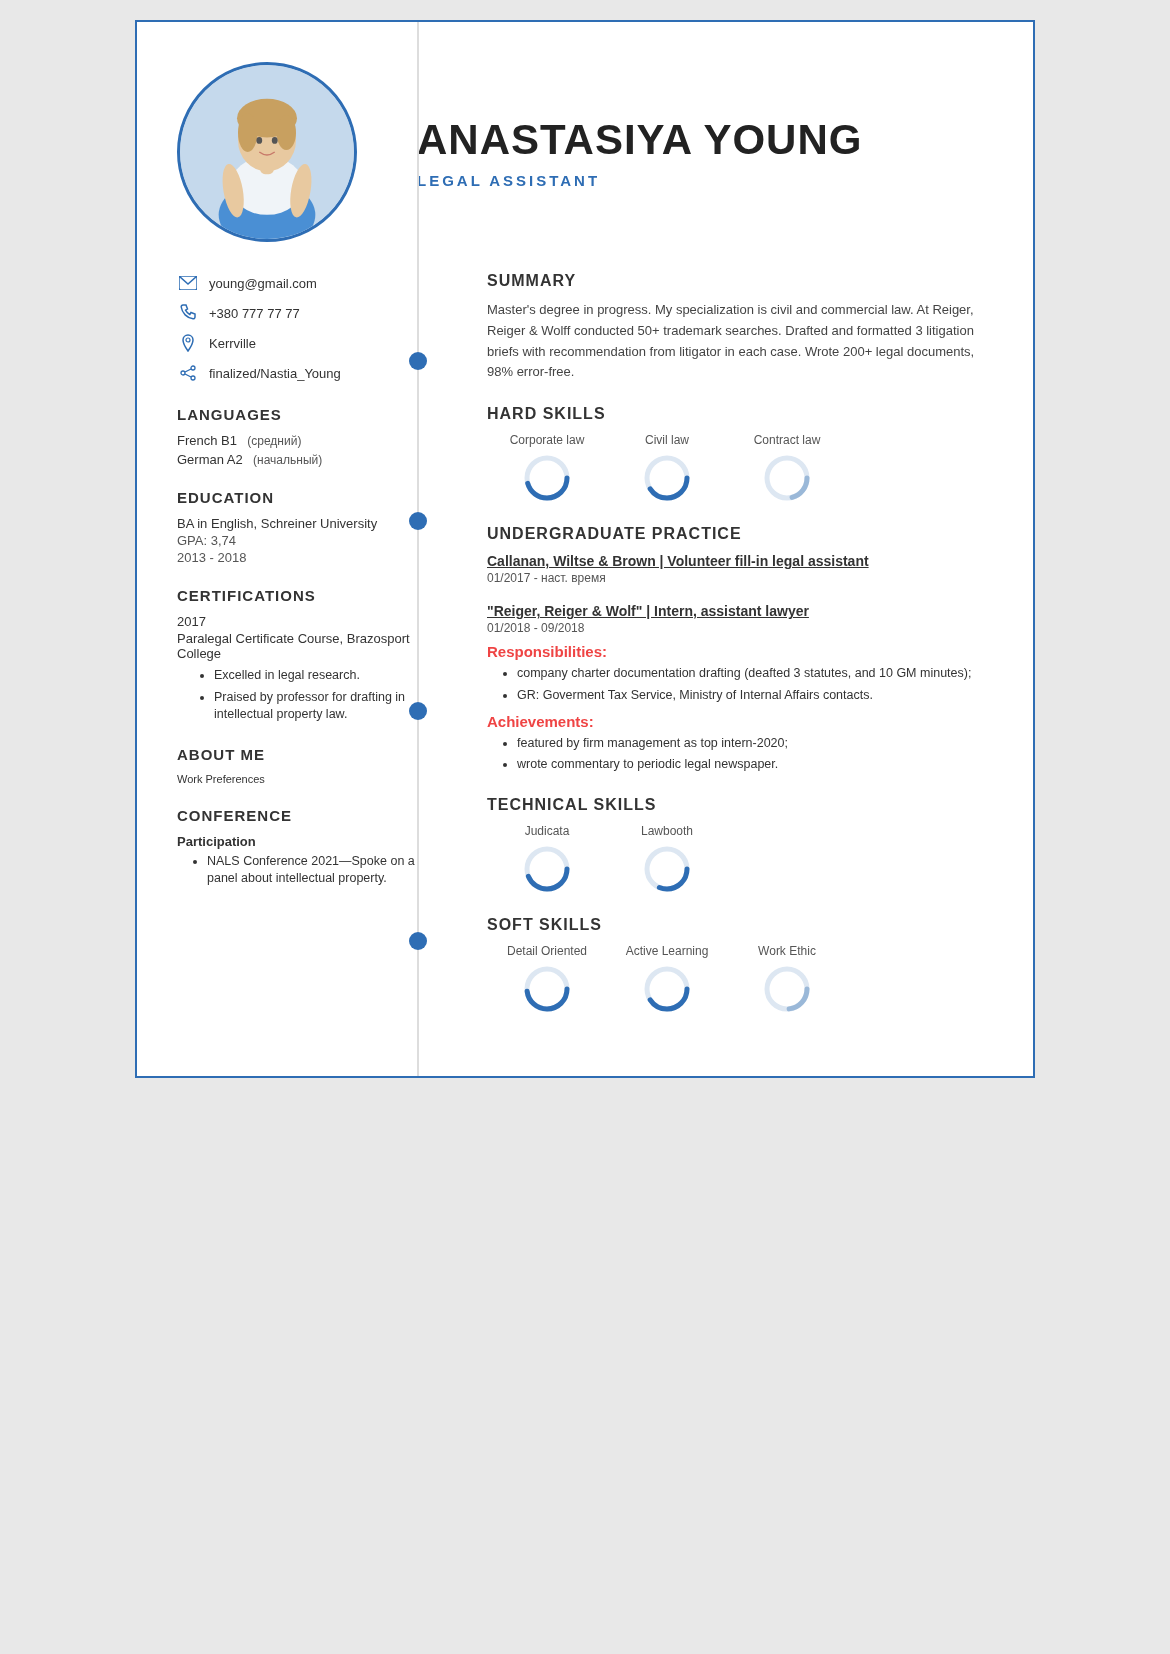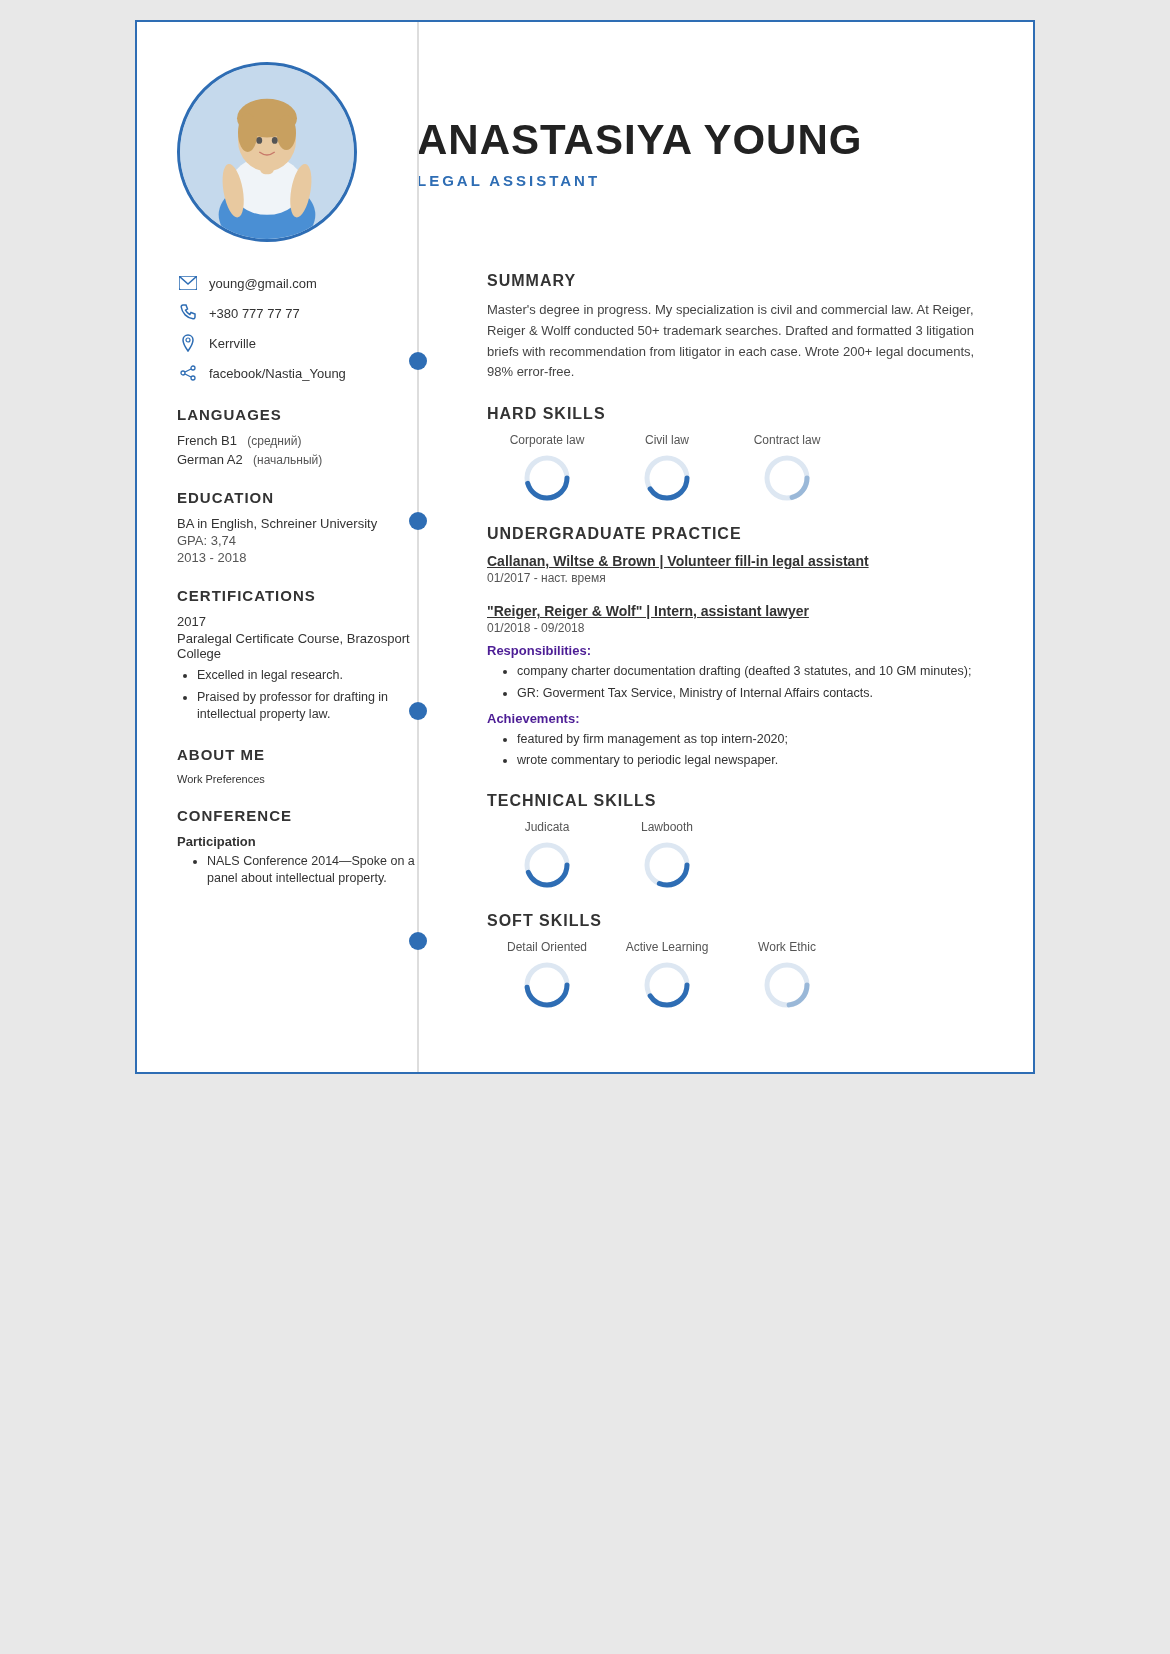--- a/index.html
+++ b/index.html
@@ -139,21 +139,21 @@
       color: #333;
     }
     .lang-item span.lang-name { font-weight: normal; }
     .lang-level { color: #555; font-size: 12px; }
     
     .edu-school { font-size: 13px; color: #333; }
     .edu-detail { font-size: 13px; color: #555; margin-top: 2px; }
     
     .cert-year { font-size: 13px; color: #333; margin-bottom: 2px; }
     .cert-name { font-size: 13px; color: #333; margin-bottom: 6px; }
-    .cert-bullet { font-size: 12px; color: #333; margin-left: 4px; margin-bottom: 3px; list-style: disc; }
+    .cert-bullet { font-size: 12px; color: #333; margin-left: 21px; margin-bottom: 3px; list-style: disc; }
     
     .about-pref-title { font-size: 11px; font-weight: normal; color: #333; margin-bottom: 6px; }
     .about-bullet { font-size: 12px; color: #333; margin-left: 14px; margin-bottom: 6px; list-style: disc; }
     
     .conf-part { font-size: 13px; font-weight: bold; color: #333; margin-bottom: 4px; }
     .conf-bullet { font-size: 12px; color: #333; margin-left: 14px; list-style: disc; }
     
     .summary-text { font-size: 13px; color: #444; line-height: 1.6; }
     
     .skills-row {
@@ -169,21 +169,21 @@
       width: 120px;
     }
     .skill-label { font-size: 12px; color: #555; margin-bottom: 6px; text-align: center; }
     .skill-circle {
       width: 50px;
       height: 50px;
     }
     
     .practice-company { font-size: 14px; font-weight: bold; color: #333; text-decoration: underline; }
     .practice-date { font-size: 12px; color: #555; margin-top: 2px; margin-bottom: 8px; }
-    .resp-title { font-size: 13px; font-weight: bold; color: #4c1d95; margin-bottom: 4px; }
+    .resp-title { font-size: 15px; font-weight: bold; color: #ef4444; margin-bottom: 4px; }
     .bullet-item { font-size: 12.5px; color: #333; margin-left: 14px; margin-bottom: 3px; list-style: disc; line-height: 1.5; }
     .practice-block { margin-bottom: 18px; }
     
     ul.left-list { padding-left: 16px; }
     ul.left-list li { font-size: 12.5px; color: #333; margin-bottom: 4px; line-height: 1.4; }
   </style>
 </head>
 <body>
 
 <div class="resume">
@@ -256,21 +256,21 @@
         <div class="contact-item">
           <div class="contact-icon">
             <svg width="16" height="16" viewBox="0 0 16 16" fill="none" stroke="#2e6db4" stroke-width="1.3">
                 <circle cx="3" cy="8" r="2"></circle>
                 <circle cx="13" cy="3" r="2"></circle>
                 <circle cx="13" cy="13" r="2"></circle>
                 <line x1="5" y1="7" x2="11" y2="4"></line>
                 <line x1="5" y1="9" x2="11" y2="12"></line>
               </svg>
           </div>
-          <span>facebook/Nastia_Young</span>
+          <span>finalized/Nastia_Young</span>
         </div>
       </div>
 
       <div>
         <div class="section-title-left">LANGUAGES</div>
         <div class="lang-item">
           <span class="lang-name">French B1</span>
           <span class="lang-level">&nbsp;&nbsp;(средний)</span>
         </div>
         <div class="lang-item">
@@ -298,21 +298,21 @@
 
       <div>
         <div class="section-title-left">ABOUT ME</div>
         <div class="about-pref-title">Work Preferences</div>
       </div>
 
       <div>
         <div class="section-title-left">CONFERENCE</div>
         <div class="conf-part">Participation</div>
         <ul class="left-list">
-          <li class="conf-bullet">NALS Conference 2014—Spoke on a panel about intellectual property.</li>
+          <li class="conf-bullet">NALS Conference 2021—Spoke on a panel about intellectual property.</li>
         </ul>
       </div>
 
     </div>
 
     <div class="right-col">
 
       <div class="section-right">
         <div class="section-title-right">SUMMARY</div>
         <p class="summary-text">Master's degree in progress. My specialization is civil and commercial law. At Reiger, Reiger &amp; Wolff conducted 50+ trademark searches. Drafted and formatted 3 litigation briefs with recommendation from litigator in each case. Wrote 200+ legal documents, 98% error-free.</p>

